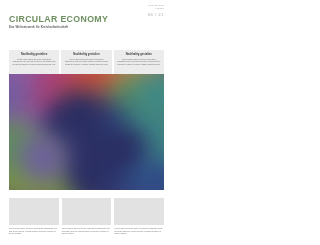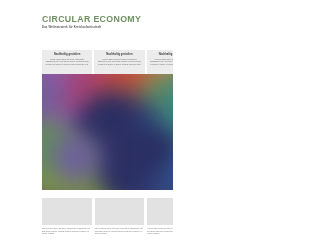--- a/index.html
+++ b/index.html
@@ -1,21 +1,21 @@
 <!DOCTYPE html>
 <html><head>
 <meta charset="utf-8">
 <style>
   html,body{margin:0;padding:0;}
   body{
     width:173px;height:245px;overflow:hidden;background:#ffffff;
     font-family:"Liberation Sans", sans-serif;
     -webkit-font-smoothing:antialiased;
   }
-  .page{position:relative;width:173px;height:245px;background:#fff;margin-left:33px;}
+  .page{position:relative;width:173px;height:245px;background:#fff;}
 
   
   .meta{position:absolute;top:4px;right:9px;text-align:right;}
   .meta-logo{
     font-size:1.9px;line-height:2.6px;letter-spacing:.25px;
     color:#9a9a9a;white-space:nowrap;text-transform:uppercase;
   }
   .meta-logo2{
     font-size:1.9px;line-height:2.6px;letter-spacing:.2px;
     color:#a8a8a8;white-space:nowrap;

